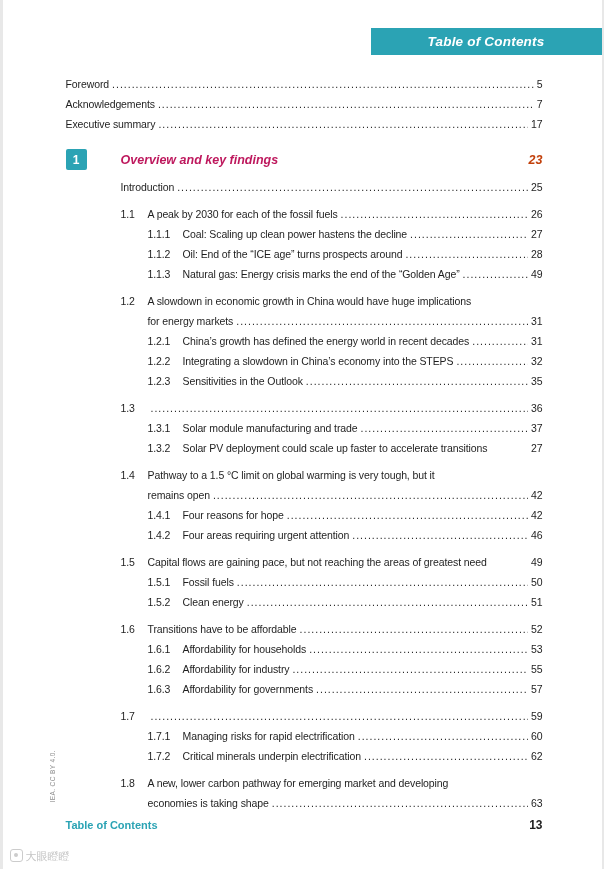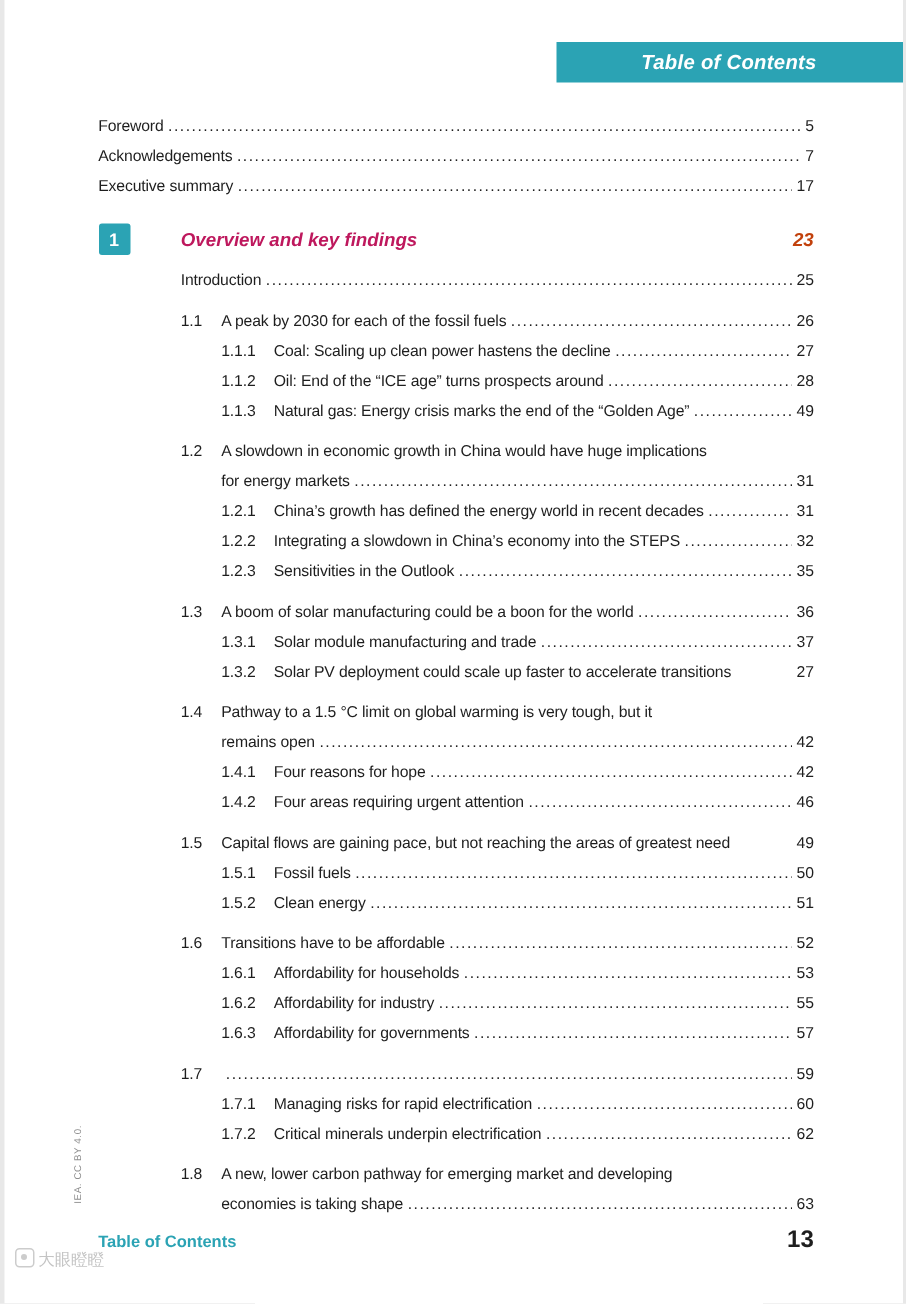--- a/index.html
+++ b/index.html
@@ -34,27 +34,27 @@
     display:flex; align-items:center; justify-content:center; border-radius:2px; flex:none;
   }
   .chapter-line { flex:1; display:flex; align-items:baseline; margin-left:34px; }
   .chapter-title { flex:1; color:#be185d; font-weight:bold; font-style:italic; font-size:12.5px; }
   .chapter-page { color:#c2410c; font-weight:bold; font-style:italic; font-size:12.5px; }
   .footer {
     position:absolute; top:818px; left:63px; width:477px;
     display:flex; justify-content:space-between; align-items:baseline;
   }
   .footer-label { color:#2ba3b4; font-weight:bold; font-size:11px; }
-  .footer-page { color:#1e1e1e; font-weight:bold; font-size:16px; }
+  .footer-page { color:#1e1e1e; font-weight:bold; font-size:12px; }
   .side-text {
     position:absolute; left:46px; top:750px; writing-mode:vertical-rl; transform:rotate(180deg);
     font-size:6.5px; color:#8f8f8f; letter-spacing:0.4px;
   }
   .watermark {
-    position:absolute; left:7px; bottom:22px; display:flex; gap:3px;
+    position:absolute; left:7px; bottom:5px; display:flex; gap:3px;
     color:#c4c4c4; font-size:11px;
   }
   .wm-icon { width:13px; height:13px; border:1.5px solid #cccccc; border-radius:3px; position:relative; }
   .wm-icon::after {
     content:""; position:absolute; left:3px; top:3px; width:4px; height:4px;
     border-radius:50%; background:#cccccc;
   }
 </style>
 </head>
 <body>
@@ -192,21 +192,20 @@
               <span class="t">Sensitivities in the Outlook</span>
               <span class="leader">....................................................................................................................................................................................................................................................................</span>
               <span class="pg">35</span>
             </div>
           </div>
         </div>
         <div class="entry lvl1 group">
           <span class="num">1.3</span>
           <div class="body">
             <div class="main">
-              <span class="t">A boom of solar manufacturing could be a boon for the world</span>
               <span class="leader">....................................................................................................................................................................................................................................................................</span>
               <span class="pg">36</span>
             </div>
           </div>
         </div>
         <div class="entry lvl2">
           <span class="num">1.3.1</span>
           <div class="body">
             <div class="main">
               <span class="t">Solar module manufacturing and trade</span>

